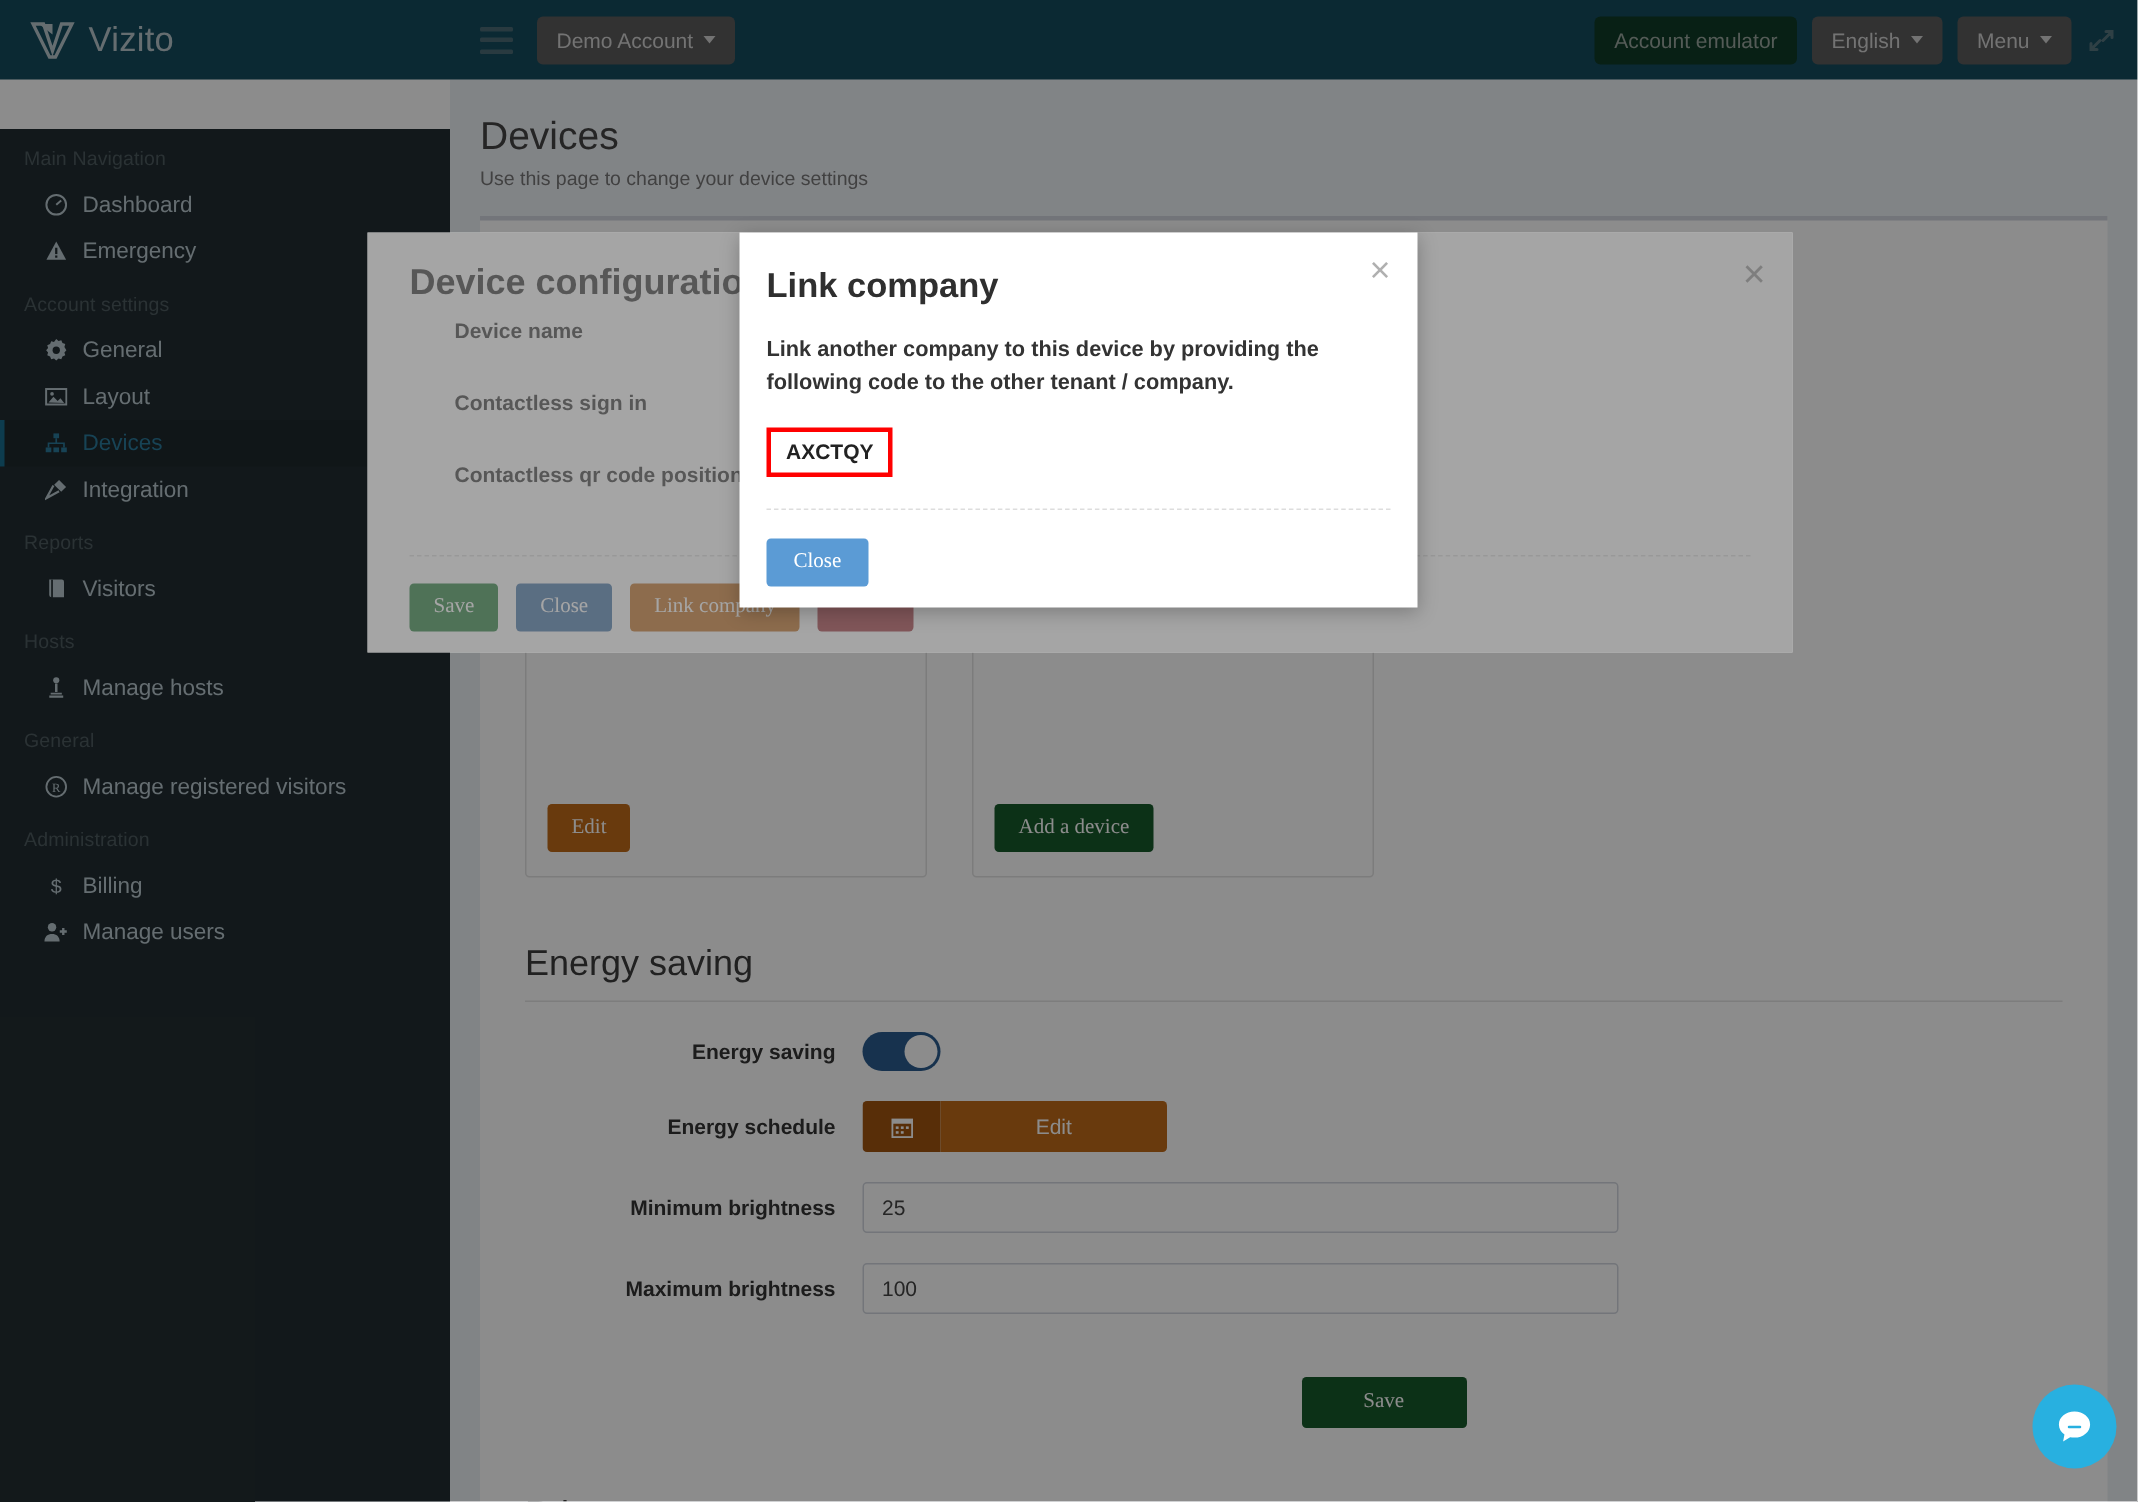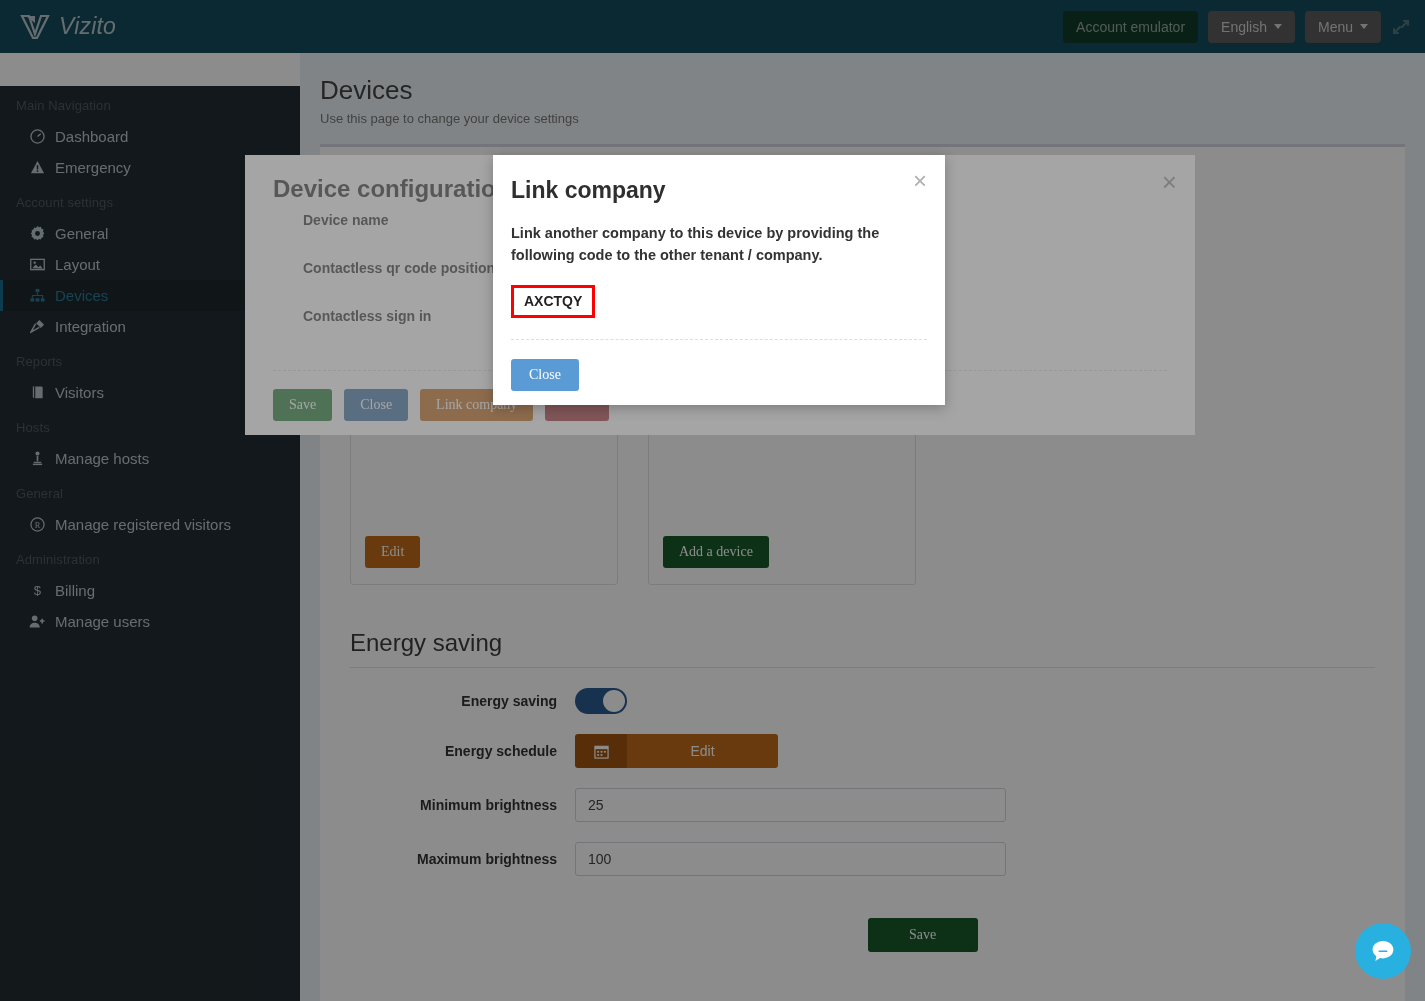--- a/index.html
+++ b/index.html
@@ -19,21 +19,21 @@
     background: #154c5e;
     display: flex; align-items: center;
     z-index: 5;
   }
   .brand {
     width: 300px; height: 53px;
     display: flex; align-items: center; padding-left: 20px; gap: 9px;
   }
   .brand-mark { width: 30px; height: 26px; display: block; }
   .brand-text {
-    color: #b9c7cd; font-size: 23px; letter-spacing: .2px; font-style: italic;
+    color: #b9c7cd; font-size: 23px; letter-spacing: .2px;
   }
   .hamburger {
     margin-left: 15px; width: 22px; height: 18px;
     display: flex; flex-direction: column; justify-content: space-between;
     cursor: pointer;
   }
   .hamburger i { display: block; height: 3px; background: #4b6b76; border-radius: 1px; }
   .hdr-btn {
     height: 32px; border: none; border-radius: 4px;
     font-size: 14px; font-family: inherit; cursor: pointer;
@@ -132,21 +132,21 @@
   .split-btn { display: flex; width: 203px; border-radius: 3px; overflow: hidden; }
   .split-btn .ic {
     background: #a0550f; color: #fff; width: 52px;
     display: flex; align-items: center; justify-content: center; font-size: 15px;
   }
   .split-btn .lb {
     background: #c06a18; color: #fff; flex: 1; text-align: center;
     line-height: 34px; font-size: 14px;
   }
   .txt-input {
-    width: 431px; height: 34px; border: 1px solid #d2d6de; border-radius: 3px;
+    width: 504px; height: 34px; border: 1px solid #d2d6de; border-radius: 3px;
     padding: 0 12px; font-size: 14px; color: #444; font-family: inherit;
     background: #fff;
   }
   .save-row { display: flex; justify-content: center; margin-top: 42px; padding-left: 120px;}
   .save-wide { width: 110px; height: 34px; }
 
   
   .dim {
     position: absolute; inset: 0; background: rgba(0,0,0,.45); z-index: 10;
   }
@@ -215,20 +215,31 @@
     <div class="brand">
       <span class="brand-mark">
         <svg viewBox="0 0 30 26" width="30" height="26">
           <path d="M2 2 L9 2 L15 20 L21 2 L28 2 L17 24 L13 24 Z" fill="none" stroke="#b9c7cd" stroke-width="2.2"></path>
           <path d="M6 2 L15 2 L15 9 Z" fill="#b9c7cd"></path>
         </svg>
       </span>
       <span class="brand-text">Vizito</span>
     </div>
 
+    <div class="hdr-left">
+      <div class="hamburger">
+          <i></i>
+          <i></i>
+          <i></i>
+        </div>
+      <button class="hdr-btn grey">
+        <span>Demo Account</span>
+        <span class="caret"></span>
+      </button>
+    </div>
 
     <div class="hdr-right">
       <button class="hdr-btn green">
         <span>Account emulator</span>
       </button>
       <button class="hdr-btn grey">
         <span>English</span>
         <span class="caret"></span>
       </button>
       <button class="hdr-btn grey">
@@ -444,24 +455,24 @@
 
   <div class="modal-dev">
     <div class="modal-title">Device configuration</div>
     <span class="mdev-close">×</span>
 
     <div class="dev-rows">
       <div class="dev-row">
         <div class="lbl mdev-label">Device name</div>
       </div>
       <div class="dev-row">
+        <div class="lbl mdev-label">Contactless sign in</div>
+      </div>
+      <div class="dev-row">
         <div class="lbl mdev-label">Contactless qr code position</div>
-      </div>
-      <div class="dev-row">
-        <div class="lbl mdev-label">Contactless sign in</div>
       </div>
     </div>
 
     <div class="mdev-sep"></div>
 
     <div class="mdev-footer">
       <button class="btn btn-green">Save</button>
       <button class="btn btn-blue">Close</button>
       <button class="btn btn-orange">Link company</button>
       <button class="btn btn-red">&nbsp;&nbsp;&nbsp;&nbsp;&nbsp;&nbsp;&nbsp;&nbsp;&nbsp;</button>

